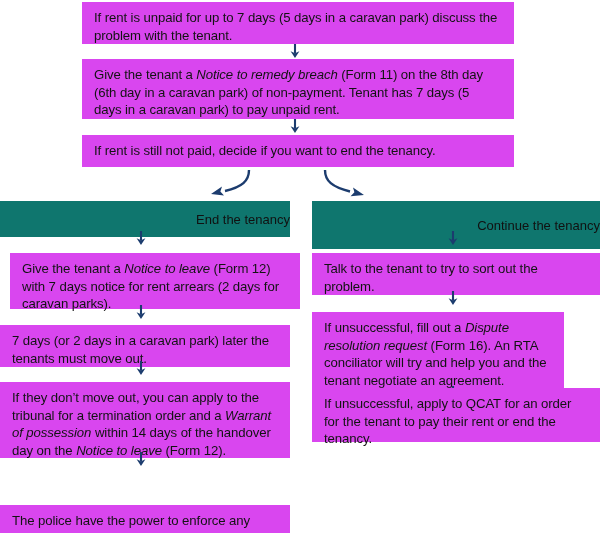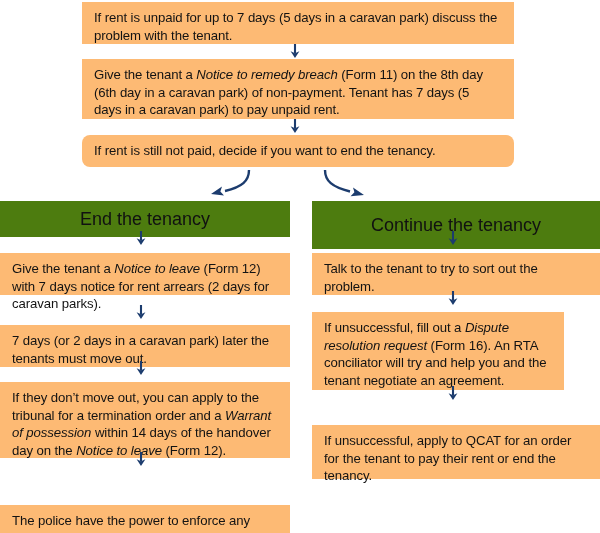--- a/index.html
+++ b/index.html
@@ -13,67 +13,67 @@
     position: relative;
     font-family: "Liberation Sans", sans-serif;
     color: #1a1a1a;
     overflow: hidden;
   }
 
   .flow { position: absolute; left: 0; top: 0; width: 600px; height: 533px; }
 
   .box {
     position: absolute;
-    background: #fdba74;
+    background: #d946ef;
     box-sizing: border-box;
     padding: 7px 16px 8px 12px;
     font-size: 13.2px;
     line-height: 17.5px;
     color: #131313;
     letter-spacing: -0.1px;
   }
   .box em { }
 
   .header-bar {
     position: absolute;
-    background: #4d7c0f;
+    background: #0f766e;
     box-sizing: border-box;
     display: flex;
     align-items: center;
-    justify-content: center;
-    font-size: 18px;
+    justify-content: flex-end;
+    font-size: 13px;
     color: #111111;
   }
 
   
   .arrow { position: absolute; }
   .arrow svg { display: block; }
 
   
   .top-1 { left: 82px;  top: 2px;   width: 432px; height: 42px; }
   .top-2 { left: 82px;  top: 59px;  width: 432px; height: 60px; }
-  .top-3 { left: 82px;  top: 135px; width: 432px; height: 32px; border-radius: 8px; }
+  .top-3 { left: 82px;  top: 135px; width: 432px; height: 32px; }
 
   .arr-top-1 { left: 288px; top: 44px;  }
   .arr-top-2 { left: 288px; top: 119px; }
 
   .branch { left: 185px; top: 167px; }
 
   
   .hdr-left  { left: 0px;   top: 201px; width: 290px; height: 36px; }
   .hdr-right { left: 312px; top: 201px; width: 288px; height: 48px; }
 
-  .L1 { left: 0px; top: 253px; width: 290px; height: 42px; }
+  .L1 { left: 10px; top: 253px; width: 290px; height: 56px; }
   .L2 { left: 0px; top: 325px; width: 290px; height: 42px; }
   .L3 { left: 0px; top: 382px; width: 290px; height: 76px; }
   .L4 { left: 0px; top: 473px; width: 290px; height: 58px; margin-top: 32px; }
 
   .R1 { left: 312px; top: 253px; width: 288px; height: 42px; }
   .R2 { left: 312px; top: 312px; width: 252px; height: 78px; }
-  .R3 { left: 312px; top: 425px; width: 288px; height: 54px; }
+  .R3 { left: 312px; top: 388px; width: 288px; height: 54px; }
 
   .arr-L0 { left: 134px; top: 231px; }
   .arr-L1 { left: 134px; top: 305px; }
   .arr-L2 { left: 134px; top: 361px; }
   .arr-L3 { left: 134px; top: 452px; }
 
   .arr-R0 { left: 446px; top: 231px; }
   .arr-R1 { left: 446px; top: 291px; }
   .arr-R2 { left: 446px; top: 386px; }
 </style>

